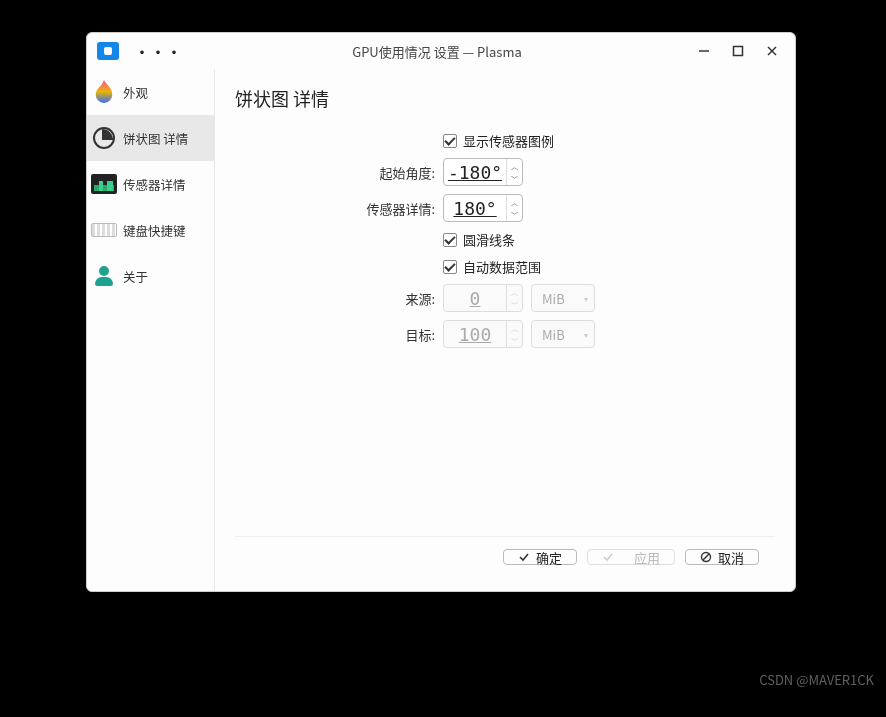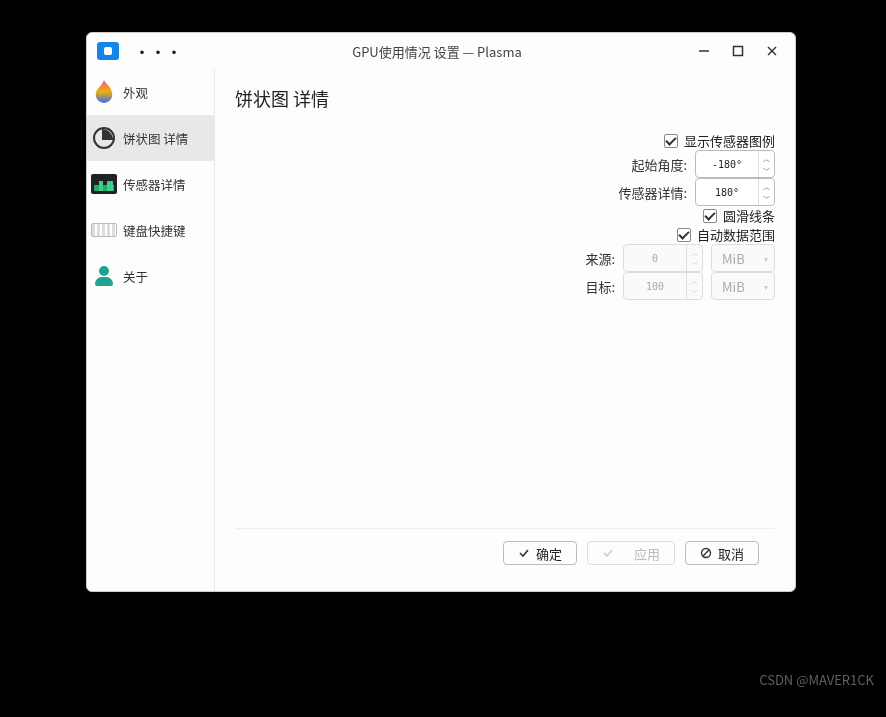--- a/index.html
+++ b/index.html
@@ -56,54 +56,54 @@
     cursor:default;
   }
   .side-item.selected { background:#e8e8e8;}
   .side-item .icon { width:26px;height:26px;display:flex;align-items:center;justify-content:center;}
   .side-item .label { font-size:12.5px; color:#333; text-align:center;}
   .content {
     flex:1; display:flex;flex-direction:column;
     padding:14px 20px 14px 20px;
   }
   .page-title { font-size:18px; margin:2px 0 20px 0;}
-  .form { display:flex;flex-direction:column;gap:0;align-items:flex-end;}
+  .form { display:flex;flex-direction:column;gap:8px;}
   .row { display:flex;align-items:center;gap:8px;}
   .row .lbl { width:200px; text-align:right; font-size:13px; color:#333;}
   .checkbox-row { margin-left:208px; display:flex;align-items:center;gap:6px;}
   .check {
     width:14px;height:14px;border:1px solid #888;border-radius:2px;
     display:flex;align-items:center;justify-content:center;background:#fff;
   }
   .check.checked::after{
     content:"";width:8px;height:4px;border-left:2px solid #333;border-bottom:2px solid #333;transform:rotate(-45deg);margin-top:-2px;
   }
   .spin {
     display:flex;align-items:center;border:1px solid #bbb;border-radius:4px;
     height:28px;background:#fff;
   }
   .spin.disabled { color:#aaa;border-color:#ddd;background:#fafafa;}
-  .spin .val { width:62px;text-align:center;font-size:10px;font-family:monospace,monospace;}
+  .spin .val { width:62px;text-align:center;font-size:18px;font-family:monospace,monospace;text-decoration:underline;}
   .spin .arrows { width:16px;display:flex;flex-direction:column;border-left:1px solid #ddd;height:100%;}
   .spin .arrows div{flex:1;display:flex;align-items:center;justify-content:center;font-size:7px;color:#666;}
   .spin.disabled .arrows div{color:#ccc;}
   .combo {
     display:flex;align-items:center;border:1px solid #bbb;border-radius:4px;
     height:28px;background:#fff;padding:0 6px 0 10px;gap:6px;width:64px;
   }
   .combo.disabled { color:#aaa;border-color:#ddd;background:#fafafa;}
   .combo .cv{flex:1;font-size:13px;}
   .combo .dd{font-size:8px;color:#888;}
   .combo.disabled .dd{color:#ccc;}
   .footer {
     padding:12px 16px;border-top:1px solid #eee;
     display:flex;justify-content:flex-end;gap:10px;
   }
   .btn {
-    height:24px;border:1px solid #bbb;border-radius:4px;background:#fdfdfd;
+    height:16px;border:1px solid #bbb;border-radius:4px;background:#fdfdfd;
     display:flex;align-items:center;gap:6px;padding:0 14px;font-size:13px;
   }
   .btn.disabled{color:#bbb;border-color:#ddd;gap:20px;}
   .btn .ico{width:12px;height:12px;display:flex;align-items:center;justify-content:center;}
   .watermark{position:absolute;right:12px;bottom:28px;color:rgba(190,190,190,0.5);font-size:13px;}
   
   .flame-icon svg{width:22px;height:26px;}
   .pie-icon{width:22px;height:22px;border:2px solid #333;border-radius:50%;position:relative;}
   .pie-icon::after{content:"";position:absolute;width:11px;height:11px;background:#333;right:-0px;top:-0px;border-radius:0 22px 0 0;}
   .chart-icon{width:28px;height:20px;background:#222;border-radius:2px;position:relative;overflow:hidden;}

